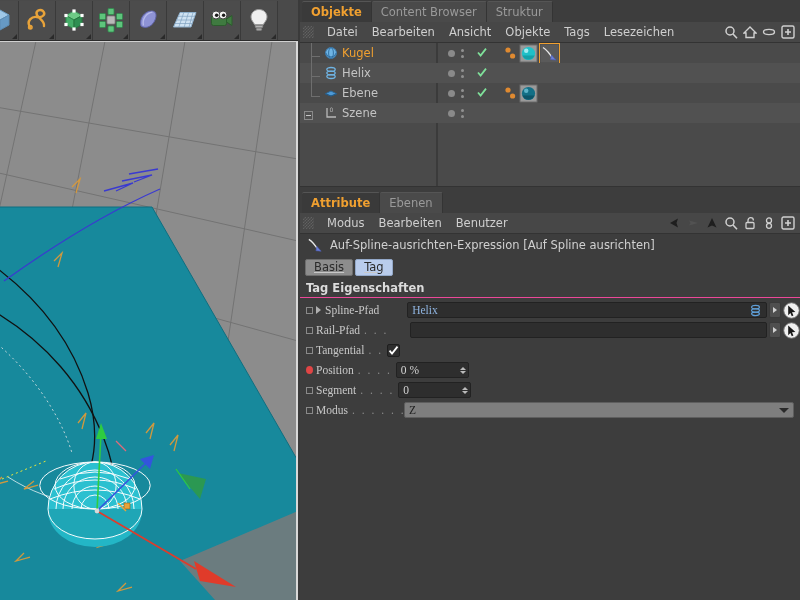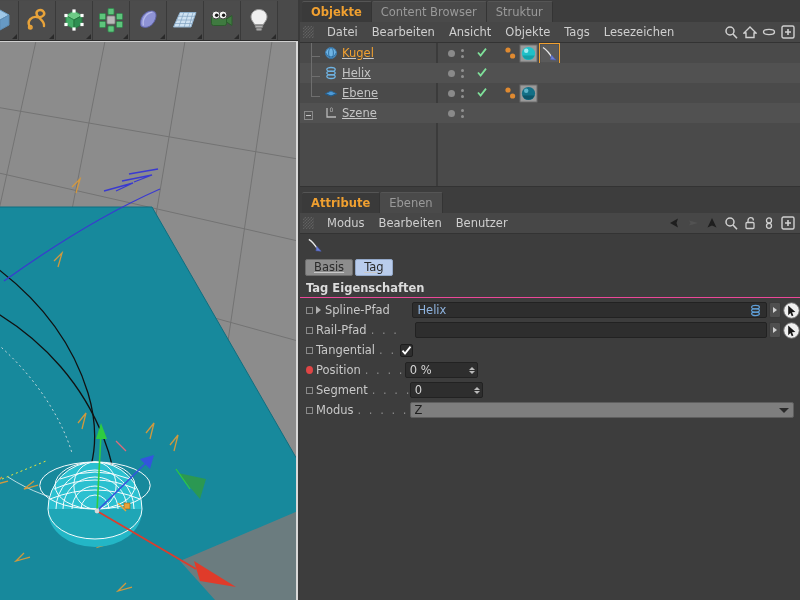--- a/index.html
+++ b/index.html
@@ -103,21 +103,21 @@
     position: relative;
     height: 148px;
     background: #4a4a4a;
     overflow: hidden;
   }
   #objmgr .colsplit {
     position: absolute; top: 0; bottom: 0; width: 1px; background: #3b3b3b;
   }
   .om-row {
     position: relative; height: 20px;
-    display: flex; align-items: center; text-decoration: underline;
+    display: flex; align-items: center;
   }
   .om-row.alt { background: #515151; }
   .om-name {
     width: 100px; display: flex; align-items: center; gap: 4px;
     padding-left: 6px; flex: 0 0 100px; position: relative;
   }
   .om-tree-v {
     position: absolute; left: 11px; top: -10px; width: 1px; height: 20px;
     background: #6e6e6e;
   }
@@ -164,21 +164,21 @@
   }
   .bt-btn.active { background: #b9ccec; border-color: #93a8c8; }
 
   .section-title {
     height: 20px; display: flex; align-items: center; padding-left: 6px;
     font-size: 11.5px; font-weight: bold; color: #dcdcdc;
     background: #3d3d3d;
     border-bottom: 1px solid #ec4899;
   }
 
-  .prop-rows { padding: 2px 0 0 0; }
+  .prop-rows { padding: 2px 0 0 0; font-family: Liberation Serif, serif; }
   .prow { height: 20px; display: flex; align-items: center; padding-left: 6px; }
   .chk-sq {
     width: 7px; height: 7px; flex: 0 0 7px;
     border: 1px solid #8a8a8a; background: transparent; margin-right: 3px;
   }
   .chk-sq.anim { border: none; border-radius: 50%; background: #e04545; width: 8px; height: 8px; }
   .tri-right {
     width: 0; height: 0; flex: 0 0 6px; margin-right: 3px;
     border-top: 4px solid transparent; border-bottom: 4px solid transparent;
     border-left: 5px solid #b0b0b0;
@@ -661,20 +661,21 @@
             <path d="M7 4 L7 10 M4 7 L10 7" stroke="#d0d0d0" stroke-width="1.6"></path>
           </svg>
         </span>
       </div>
 
       <div class="attr-head">
         <svg class="ico" viewBox="0 0 19 19">
           <path d="M3 3.5 C 7 6, 10 10, 13 15" fill="none" stroke="#e8e8e8" stroke-width="1.4"></path>
           <path d="M11.5 11 L16 16 L10.5 15.5 Z" fill="#6a7fd8" stroke="#4a5ab0" stroke-width=".7"></path>
         </svg>
+        <span class="attr-title">Auf-Spline-ausrichten-Expression [Auf Spline ausrichten]</span>
       </div>
 
       <div class="basistag">
         <span class="bt-btn">Basis</span>
         <span class="bt-btn active">Tag</span>
       </div>
 
       <div class="section-title">Tag Eigenschaften</div>
 
       <div class="prop-rows">

